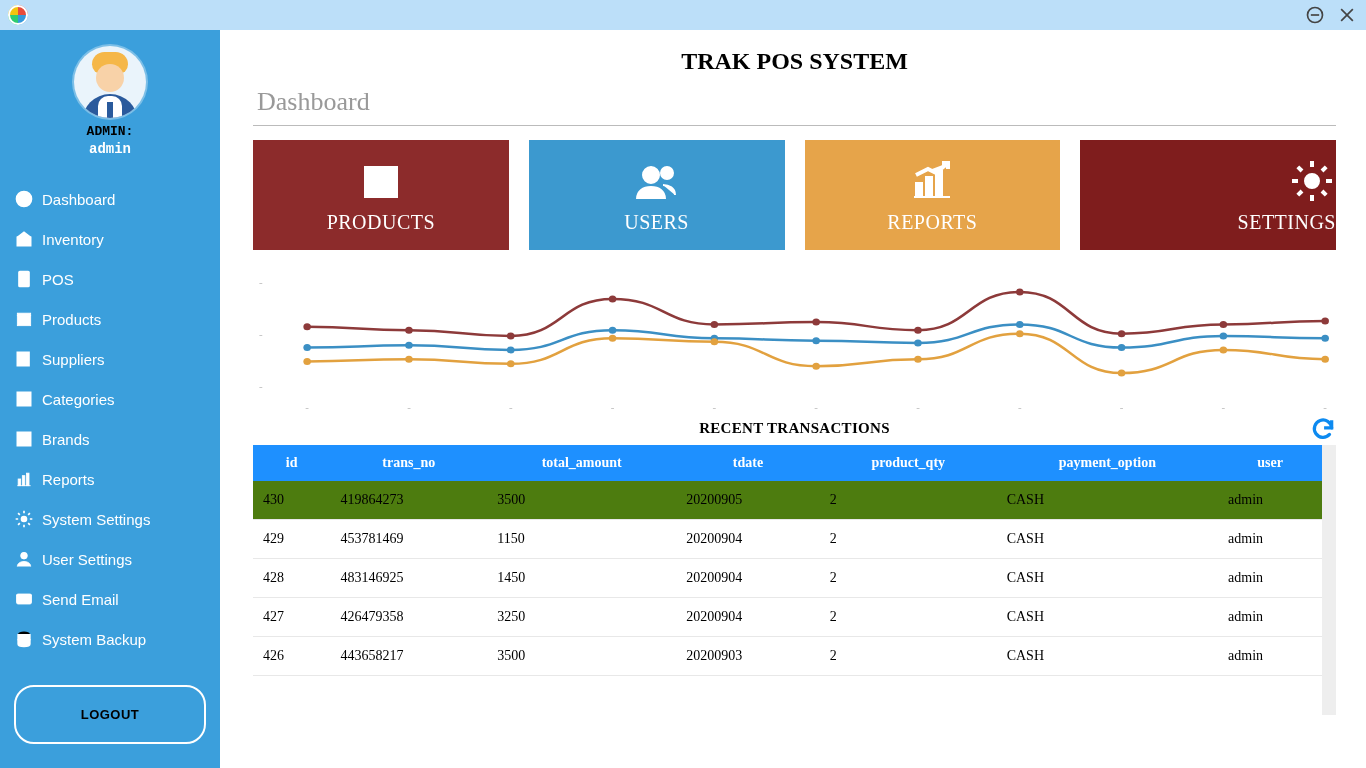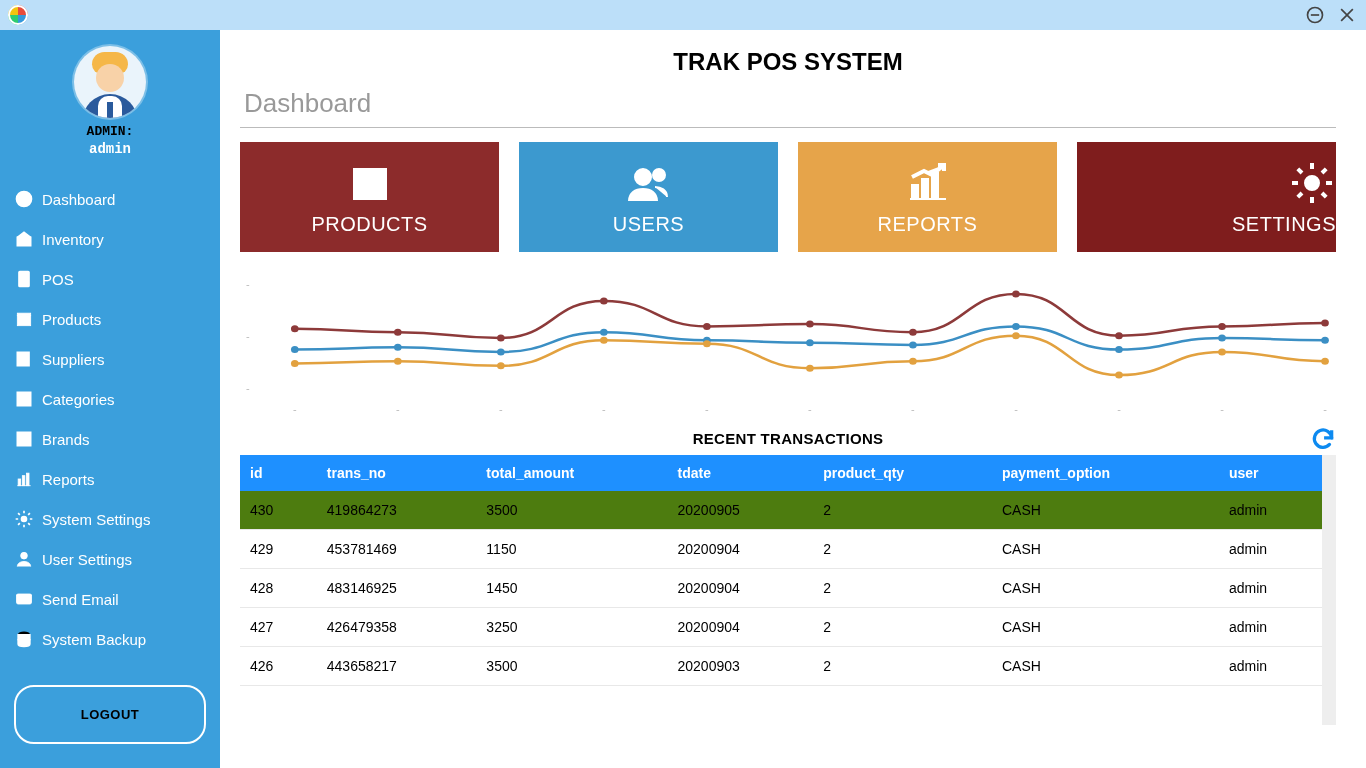--- a/index.html
+++ b/index.html
@@ -42,49 +42,49 @@
     font-size: 15px; color: #fff;
   }
   .nav-item .ic { width: 20px; height: 20px; flex: 0 0 20px; }
 
   .logout-wrap { margin-top: auto; padding: 10px 14px; }
   .logout-btn {
     width: 100%; border: 2px solid #fff; border-radius: 20px; background: transparent; color: #000000;
     font-weight: 700; letter-spacing: .5px; padding: 20px 0; cursor: pointer; font-size: 13px;
   }
 
-  .main { flex: 1; background: #fff; padding: 10px 30px 0 20px; overflow: hidden; position: relative; }
+  .main { flex: 1; background: #fff; padding: 10px 30px 0 33px; overflow: hidden; position: relative; font-family: Liberation Serif, serif; }
   .page-title { text-align: center; font-weight: 800; font-size: 24px; padding: 8px 0 6px 0; }
   .subtitle-row { border-bottom: 1px solid #bbb; padding: 6px 0 8px 0; margin-bottom: 14px; }
   .subtitle { font-size: 26px; color: #999; font-weight: 500; padding-left: 4px; }
 
   .cards { display: flex; gap: 20px; }
   .card {
     flex: 1; height: 110px; color: #fff; display: flex; flex-direction: column; align-items: center;
     justify-content: center; gap: 6px; cursor: pointer;
   }
   .card .ic-big { width: 48px; height: 48px; }
   .card .label { font-size: 20px; font-weight: 400; letter-spacing: .5px; }
   .c-products { background: #8c2b2b; }
   .c-users    { background: #3c99cf; }
   .c-reports  { background: #e6a44a; }
   .c-settings { background: #7f1d1d; align-items: flex-end; }
 
   .chart-area { height: 150px; margin-top: 16px; position: relative; }
   .chart-area svg { width: 100%; height: 100%; }
   .y-ticks { position: absolute; left: 0; top: 0; height: 100%; display: flex; flex-direction: column; justify-content: space-between; color: #bbb; font-size: 11px; padding: 10px 0 24px 6px; }
 
-  .rt-header { display: flex; align-items: center; justify-content: center; position: relative; margin-top: 12px; }
+  .rt-header { display: flex; align-items: center; justify-content: center; position: relative; margin-top: 4px; }
   .rt-title { font-weight: 700; font-size: 15px; letter-spacing: .3px; }
   .refresh { position: absolute; right: 0; top: -4px; cursor: pointer; }
   .refresh svg { stroke: #0d8af0; fill: none; stroke-width: 3; }
 
   .table-wrap { margin-top: 8px; height: 270px; overflow-y: auto; border-right: 14px solid #eee; }
   table.rt { width: 100%; border-collapse: collapse; font-size: 14px; }
-  table.rt thead th { background: #1e90ff; color: #fff; text-align: left; font-weight: 600; padding: 10px 10px; position: sticky; top: 0; }
+  table.rt thead th { background: #1e90ff; color: #fff; text-align: center; font-weight: 600; padding: 10px 10px; position: sticky; top: 0; }
   table.rt tbody td { padding: 11px 10px; border-bottom: 1px solid #e8e8e8; }
   table.rt tbody tr.selected td { background: #4d7c0f; }
 
   
   .ic path, .ic rect, .ic circle, .ic line, .ic polyline { fill: #fff; stroke: #fff; }
   .ic-big path, .ic-big rect, .ic-big circle, .ic-big line, .ic-big polyline { fill: #fff; stroke: #fff; }
 </style>
 </head>
 <body>
 

